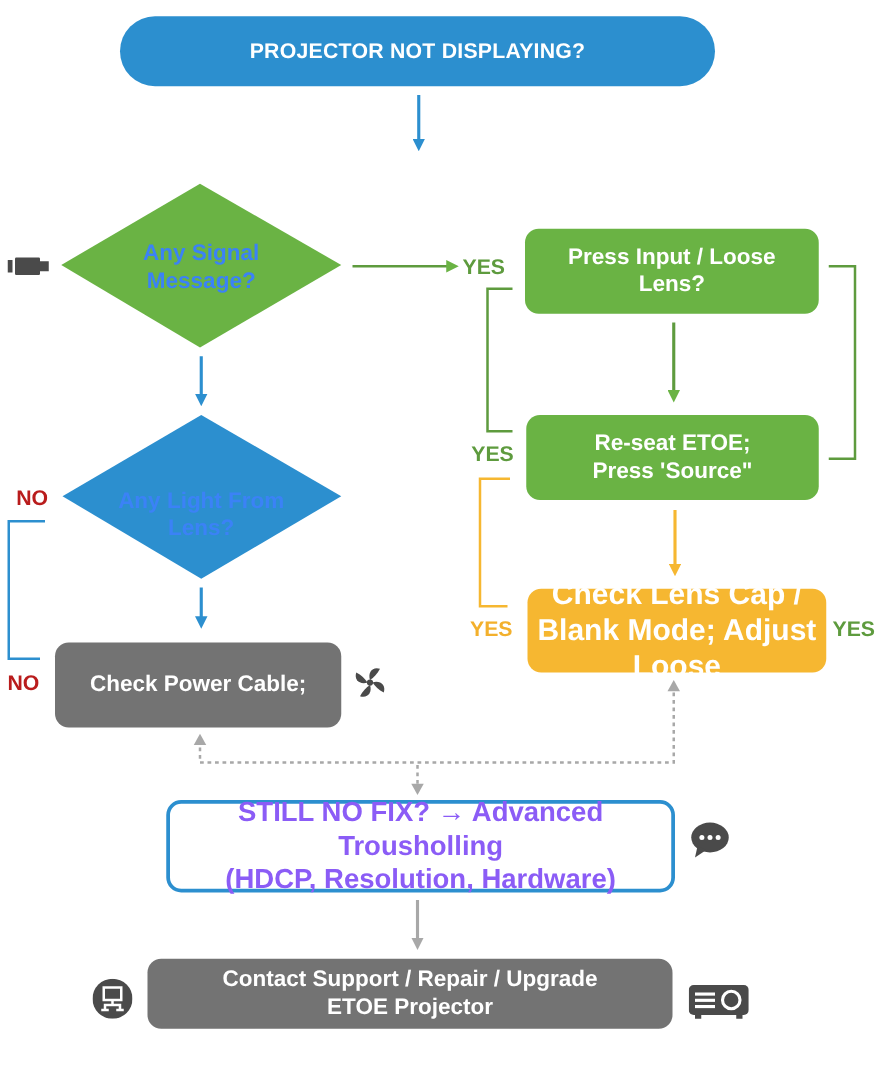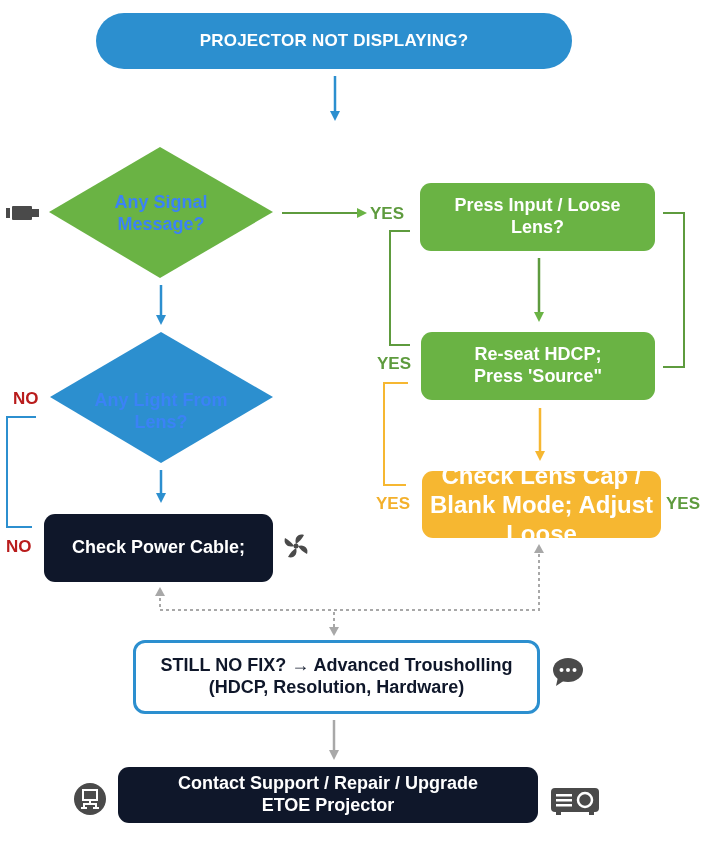--- a/index.html
+++ b/index.html
@@ -5,22 +5,22 @@
     html, body { margin: 0; padding: 0; background: #ffffff; }
     body { width: 711px; height: 853px; position: relative; overflow: hidden;
            font-family: "Liberation Sans", "DejaVu Sans", sans-serif; }
     svg.lines { position: absolute; left: 0; top: 0; }
     .node { position: absolute; display: flex; align-items: center; justify-content: center;
             text-align: center; color: #ffffff; font-weight: bold; box-sizing: border-box; line-height: 1.22; }
     .title { left: 96px; top: 13px; width: 476px; height: 56px; background: #2c8fcf;
              border-radius: 28px; font-size: 17px; letter-spacing: 0.2px; }
     .box-green { background: #6ab344; border-radius: 11px; font-size: 18px; }
     .box-orange { background: #f6b731; border-radius: 11px; font-size: 24px; }
-    .box-red { background: #0f172a; border-radius: 11px; font-size: 18px; align-items: center; }
-    .box-outline { background: #ffffff; border: 3px solid #2c8fcf; border-radius: 12px; color: #0f172a; font-size: 18px; }
+    .box-red { background: #737373; border-radius: 11px; font-size: 18px; align-items: center; }
+    .box-outline { background: #ffffff; border: 3px solid #2c8fcf; border-radius: 12px; color: #8b5cf6; font-size: 22px; }
     .diamond-text { position: absolute; display: flex; align-items: center; justify-content: center;
                     text-align: center; color: #3b82f6; font-weight: bold; font-size: 18px; line-height: 1.25; }
     .label { position: absolute; font-weight: bold; font-size: 17px; }
     .yes-green { color: #5e9b3e; }
     .yes-orange { color: #f3b02c; }
     .no-blue { color: #b91c1c; }
     .icon { position: absolute; }
   </style>
 </head>
 <body>
@@ -80,21 +80,21 @@
   <div><span>Any Signal</span><br><span>Message?</span></div>
 </div>
 <div class="diamond-text" style="left:72px; top:370px; width:178px; height:56px;margin-top:13px;">
   <div><span>Any Light From</span><br><span>Lens?</span></div>
 </div>
 
 <div class="node box-green" style="left:420px; top:183px; width:235px; height:68px;">
   <div><span>Press Input / Loose</span><br><span>Lens?</span></div>
 </div>
 <div class="node box-green" style="left:421px; top:332px; width:234px; height:68px;">
-  <div><span>Re-seat HDCP;</span><br><span>Press 'Source"</span></div>
+  <div><span>Re-seat ETOE;</span><br><span>Press 'Source"</span></div>
 </div>
 <div class="node box-orange" style="left:422px; top:471px; width:239px; height:67px;">
   <div><span>Check Lens Cap /</span><br><span>Blank Mode; Adjust Loose</span></div>
 </div>
 <div class="node box-red" style="left:44px; top:514px; width:229px; height:68px;">
   <div><span>Check Power Cable;</span><br></div>
 </div>
 <div class="node box-outline" style="left:133px; top:640px; width:407px; height:74px;">
   <div><span>STILL NO FIX? → Advanced Trousholling</span><br><span>(HDCP, Resolution, Hardware)</span></div>
 </div>

